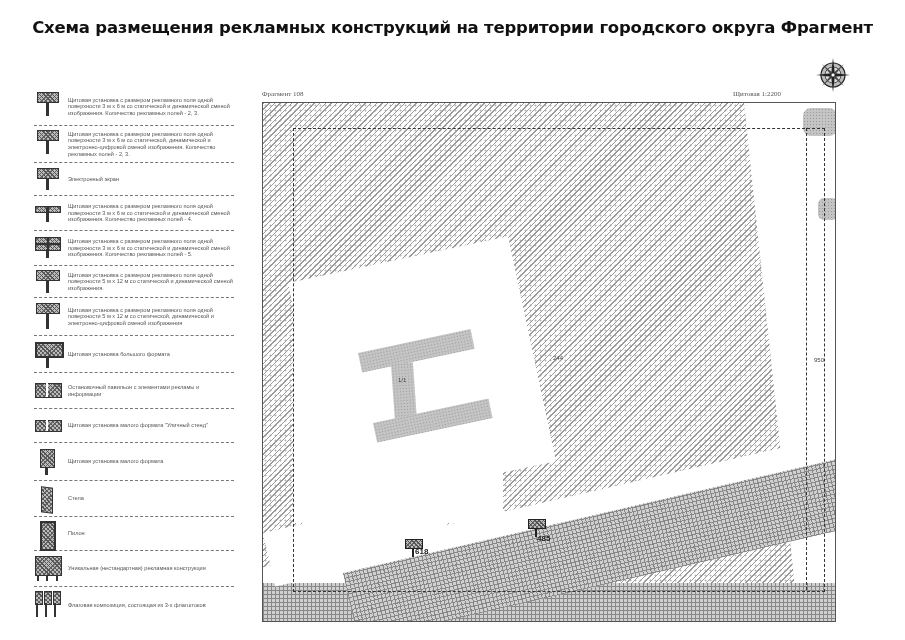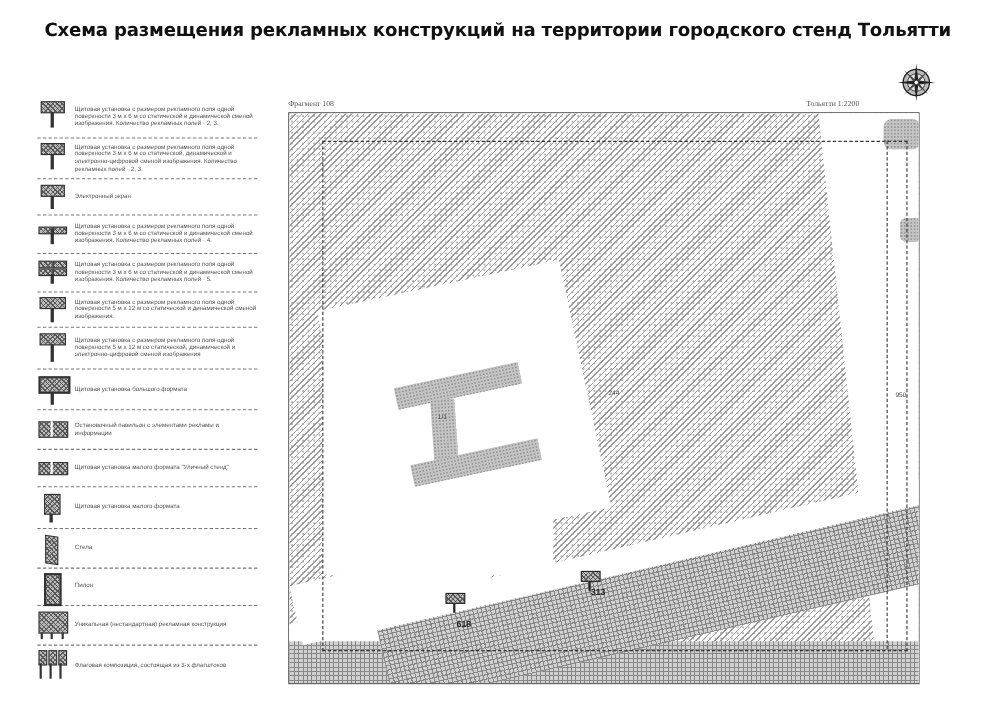--- a/index.html
+++ b/index.html
@@ -40,21 +40,21 @@
 
   .inner-frame { position: absolute; border: 1px dashed #333; }
   .map-label { position: absolute; font-size: 6px; color: #444; }
   .sign { position: absolute; width: 16px; height: 8px; border: 1px solid #222; }
   .sign-pole { position: absolute; width: 2px; height: 8px; background: #222; }
   .sign-num { position: absolute; font-size: 8px; font-weight: bold; color: #222; }
 </style>
 </head>
 <body>
 
-<div class="title">Схема размещения рекламных конструкций на территории городского стенд Тольятти</div>
+<div class="title">Схема размещения рекламных конструкций на территории городского округа Фрагмент</div>
 
 <div class="legend">
   <div class="legend-item" style="height:38px">
     <div class="legend-icon">
       <div class="board hatch" style="left:3px;top:4px;width:20px;height:9px"></div>
       <div class="pole" style="left:12px;top:14px;height:14px"></div>
     </div>
     <div class="legend-text">Щитовая установка с размером рекламного поля одной поверхности 3 м х 6 м со статической и динамической сменой изображения. Количество рекламных полей - 2, 3.</div>
   </div>
   <div class="legend-item" style="height:37px">
@@ -159,21 +159,21 @@
       <div class="board hatch" style="left:10px;top:4px;width:6px;height:12px"></div>
       <div class="pole" style="left:11px;top:16px;height:14px;width:2px"></div>
       <div class="board hatch" style="left:19px;top:4px;width:6px;height:12px"></div>
       <div class="pole" style="left:20px;top:16px;height:14px;width:2px"></div>
     </div>
     <div class="legend-text">Флаговая композиция, состоящая из 3-х флагштоков</div>
   </div>
 </div>
 
 <div class="frag-label">Фрагмент 108</div>
-<div class="scale-label">Тольятти 1:2200</div>
+<div class="scale-label">Щитовая 1:2200</div>
 
 <div class="compass">
   <svg width="36" height="36" viewBox="0 0 36 36">
     <circle cx="18" cy="18" r="12" fill="#bbb" stroke="#222" stroke-width="1.2"></circle>
     <circle cx="18" cy="18" r="8" fill="#ddd" stroke="#333" stroke-width="0.8"></circle>
     <polygon points="18,1 20,18 18,35 16,18" fill="#222"></polygon>
     <polygon points="1,18 18,16 35,18 18,20" fill="#222"></polygon>
     <polygon points="7,7 19,17 29,29 17,19" fill="#444"></polygon>
     <polygon points="29,7 19,19 7,29 17,17" fill="#444"></polygon>
     <circle cx="18" cy="18" r="2" fill="#fff" stroke="#000" stroke-width="0.6"></circle>
@@ -204,20 +204,20 @@
 
   <div class="inner-frame" style="left:30px;top:25px;width:530px;height:462px"></div>
   <div style="position:absolute;left:543px;top:25px;width:1px;height:462px;border-left:1px dashed #333"></div>
 
   <div class="map-label" style="left:290px;top:252px">244</div>
   <div class="map-label" style="left:551px;top:254px">950</div>
 
   <div>
     <div class="sign hatch" style="left:142px;top:436px"></div>
     <div class="sign-pole" style="left:149px;top:446px"></div>
-    <div class="sign-num" style="left:152px;top:460px">618</div>
+    <div class="sign-num" style="left:152px;top:444px">618</div>
   </div>
   <div>
     <div class="sign hatch" style="left:265px;top:416px"></div>
     <div class="sign-pole" style="left:272px;top:426px"></div>
-    <div class="sign-num" style="left:274px;top:431px">313</div>
+    <div class="sign-num" style="left:274px;top:431px">485</div>
   </div>
 </div>
 
 </body></html>

